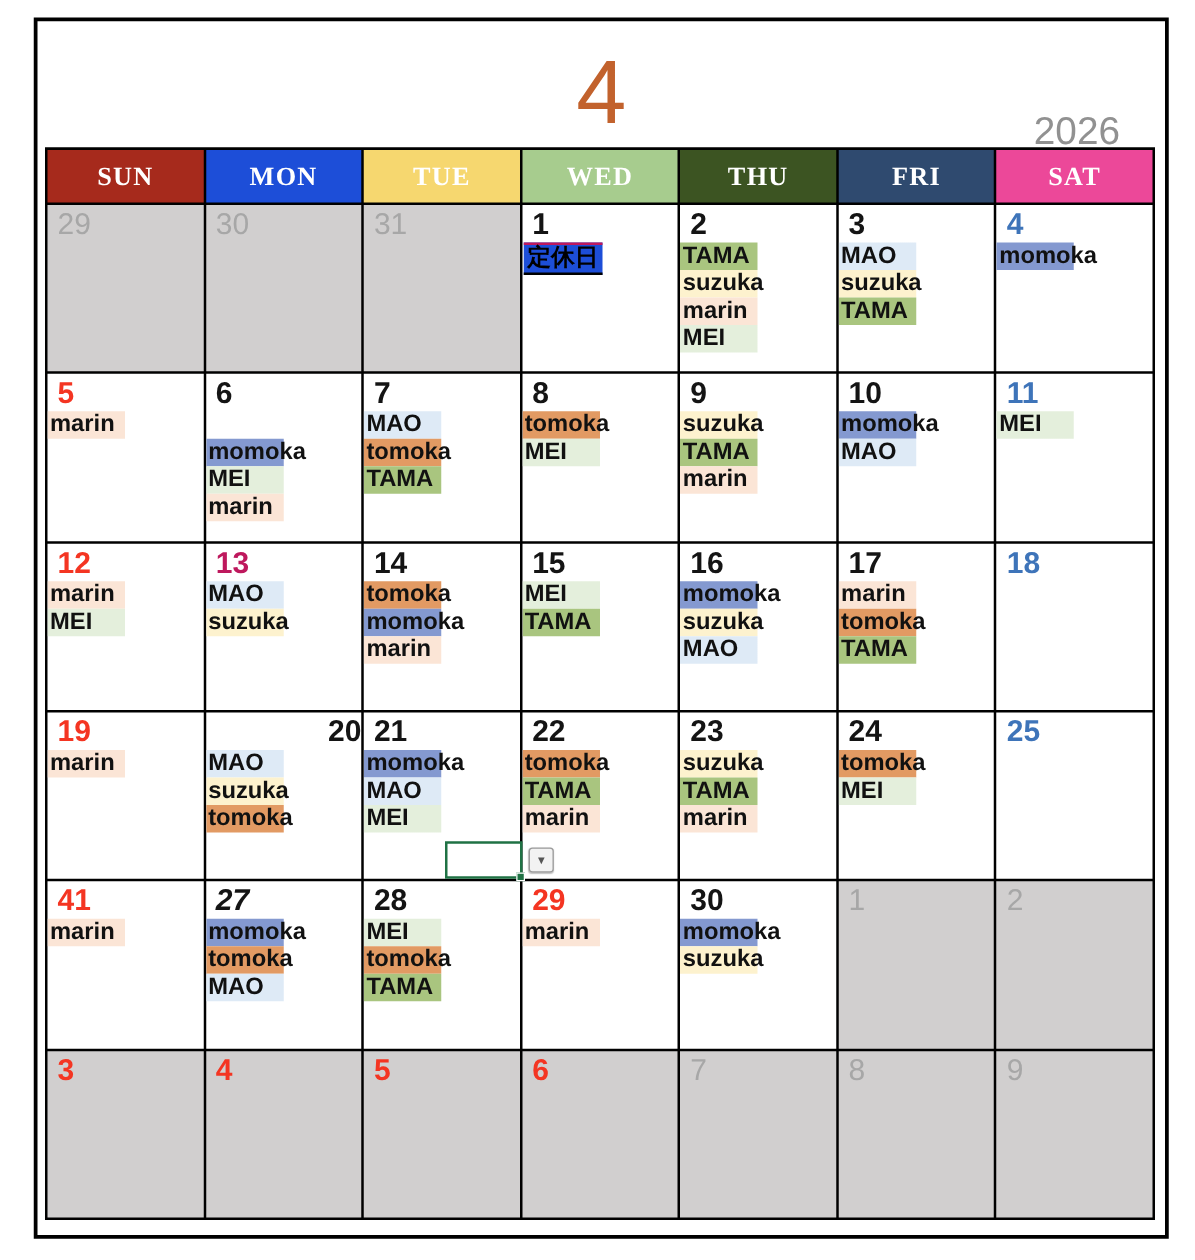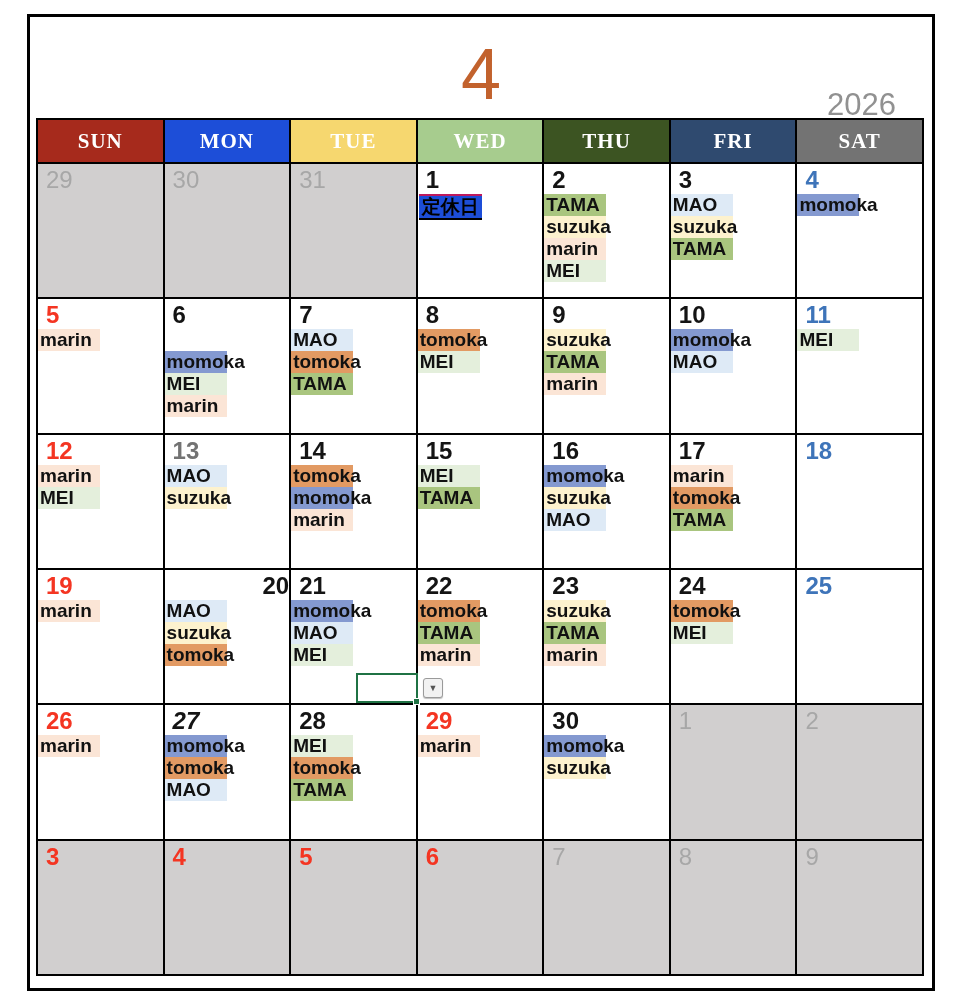--- a/index.html
+++ b/index.html
@@ -46,21 +46,21 @@
 <div class="frame">
   <div class="month-big">4</div>
   <div class="year">2026</div>
   <div class="calendar" id="grid">
       <div class="hdr-cell" style="background: rgb(166, 42, 28);">SUN</div>
       <div class="hdr-cell" style="background: #1d4ed8;">MON</div>
       <div class="hdr-cell" style="background: rgb(246, 215, 111);">TUE</div>
       <div class="hdr-cell" style="background: rgb(167, 204, 142);">WED</div>
       <div class="hdr-cell" style="background: rgb(60, 84, 34);">THU</div>
       <div class="hdr-cell" style="background: rgb(47, 74, 111);">FRI</div>
-      <div class="hdr-cell" style="background: #737373;">SAT</div>
+      <div class="hdr-cell" style="background: #ec4899;">SAT</div>
       <div class="day-cell out">
         <div class="num gray" style="color: rgb(167, 167, 167);">29</div>
       </div>
       <div class="day-cell out">
         <div class="num gray" style="color: rgb(167, 167, 167);">30</div>
       </div>
       <div class="day-cell out">
         <div class="num gray" style="color: rgb(167, 167, 167);">31</div>
       </div>
       <div class="day-cell">
@@ -120,21 +120,21 @@
       <div class="day-cell">
         <div class="num" style="color: rgb(62, 116, 185);">11</div>
         <div class="name" style="background-image: linear-gradient(rgb(228, 239, 220), rgb(228, 239, 220));">MEI</div>
       </div>
       <div class="day-cell">
         <div class="num" style="color: rgb(244, 53, 34);">12</div>
         <div class="name" style="background-image: linear-gradient(rgb(251, 229, 214), rgb(251, 229, 214));">marin</div>
         <div class="name" style="background-image: linear-gradient(rgb(228, 239, 220), rgb(228, 239, 220));">MEI</div>
       </div>
       <div class="day-cell">
-        <div class="num" style="color: #737373;">13</div>
+        <div class="num" style="color: #be185d;">13</div>
         <div class="name" style="background-image: linear-gradient(rgb(222, 234, 246), rgb(222, 234, 246));">MAO</div>
         <div class="name" style="background-image: linear-gradient(rgb(253, 242, 206), rgb(253, 242, 206));">suzuka</div>
       </div>
       <div class="day-cell">
         <div class="num" style="color: rgb(20, 20, 20);">14</div>
         <div class="name" style="background-image: linear-gradient(rgb(226, 154, 99), rgb(226, 154, 99));">tomoka</div>
         <div class="name" style="background-image: linear-gradient(rgb(132, 153, 208), rgb(132, 153, 208));">momoka</div>
         <div class="name" style="background-image: linear-gradient(rgb(251, 229, 214), rgb(251, 229, 214));">marin</div>
       </div>
       <div class="day-cell">
@@ -187,21 +187,21 @@
       </div>
       <div class="day-cell">
         <div class="num" style="color: rgb(20, 20, 20);">24</div>
         <div class="name" style="background-image: linear-gradient(rgb(226, 154, 99), rgb(226, 154, 99));">tomoka</div>
         <div class="name" style="background-image: linear-gradient(rgb(228, 239, 220), rgb(228, 239, 220));">MEI</div>
       </div>
       <div class="day-cell">
         <div class="num" style="color: rgb(62, 116, 185);">25</div>
       </div>
       <div class="day-cell">
-        <div class="num" style="color: rgb(244, 53, 34);">26</div>
+        <div class="num" style="color: rgb(244, 53, 34);">41</div>
         <div class="name" style="background-image: linear-gradient(rgb(251, 229, 214), rgb(251, 229, 214));">marin</div>
       </div>
       <div class="day-cell">
         <div class="num" style="color: rgb(20, 20, 20); font-style: italic;">27</div>
         <div class="name" style="background-image: linear-gradient(rgb(132, 153, 208), rgb(132, 153, 208));">momoka</div>
         <div class="name" style="background-image: linear-gradient(rgb(226, 154, 99), rgb(226, 154, 99));">tomoka</div>
         <div class="name" style="background-image: linear-gradient(rgb(222, 234, 246), rgb(222, 234, 246));">MAO</div>
       </div>
       <div class="day-cell">
         <div class="num" style="color: rgb(20, 20, 20);">28</div>

